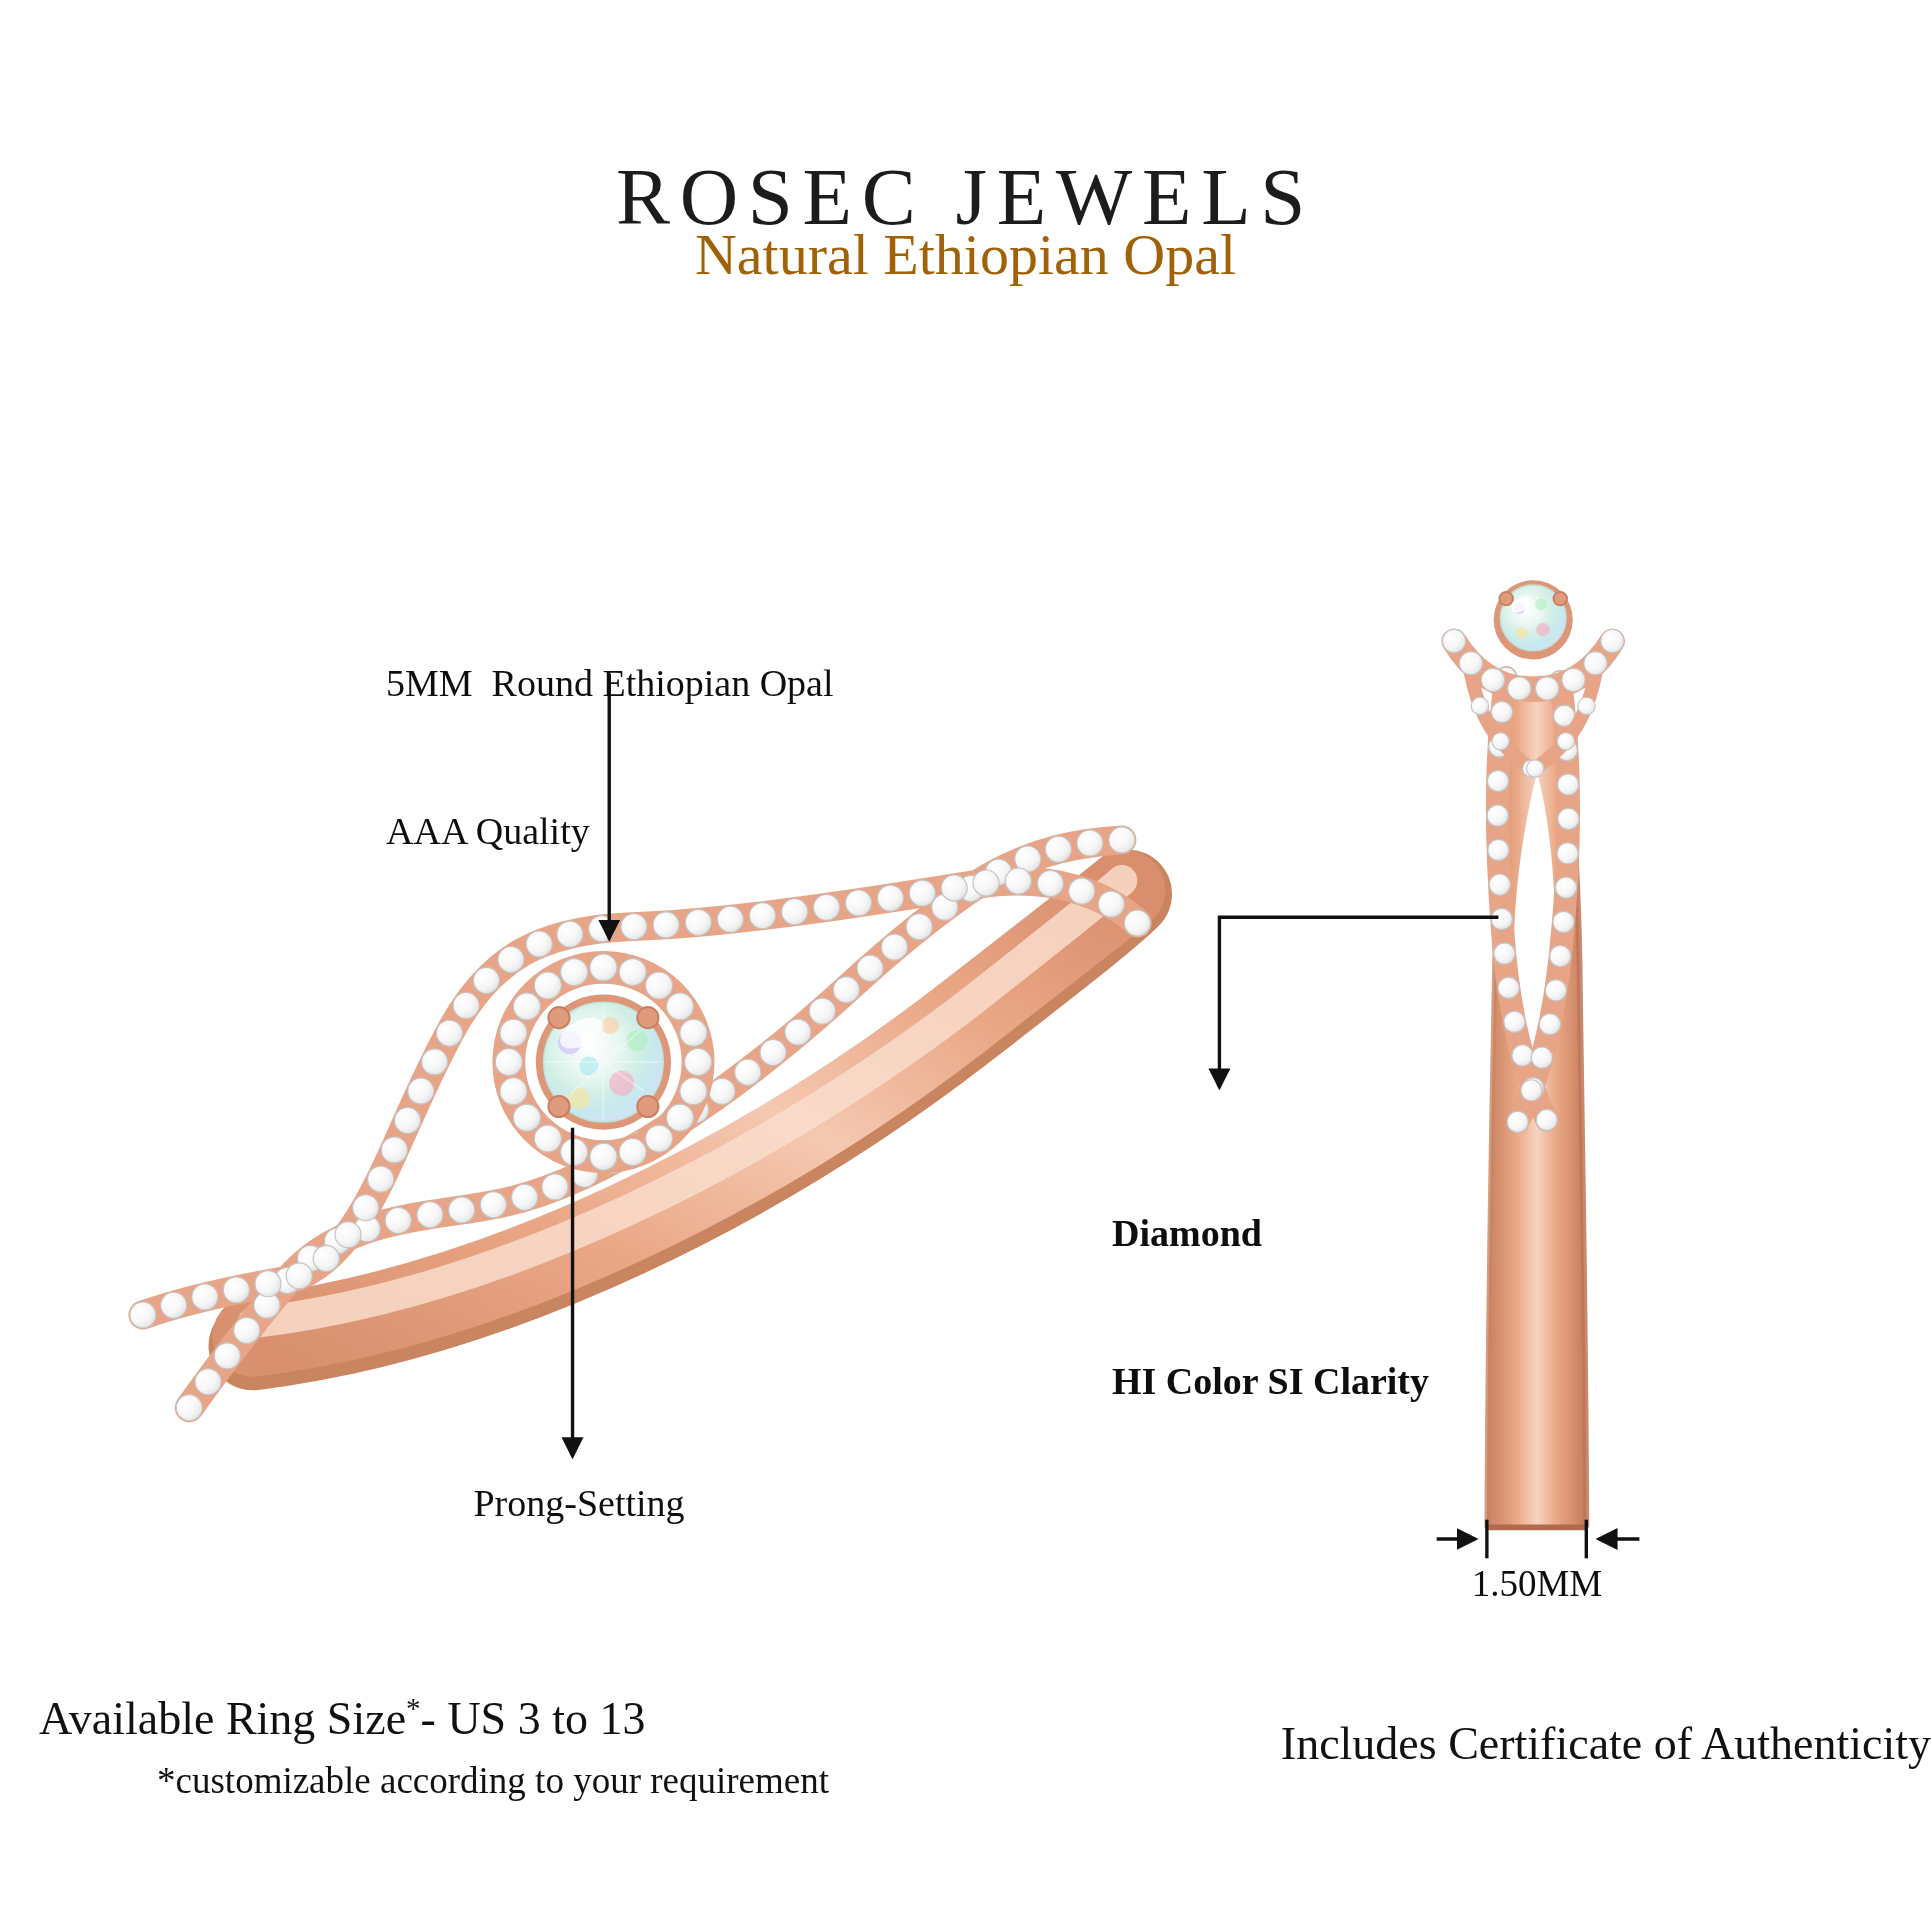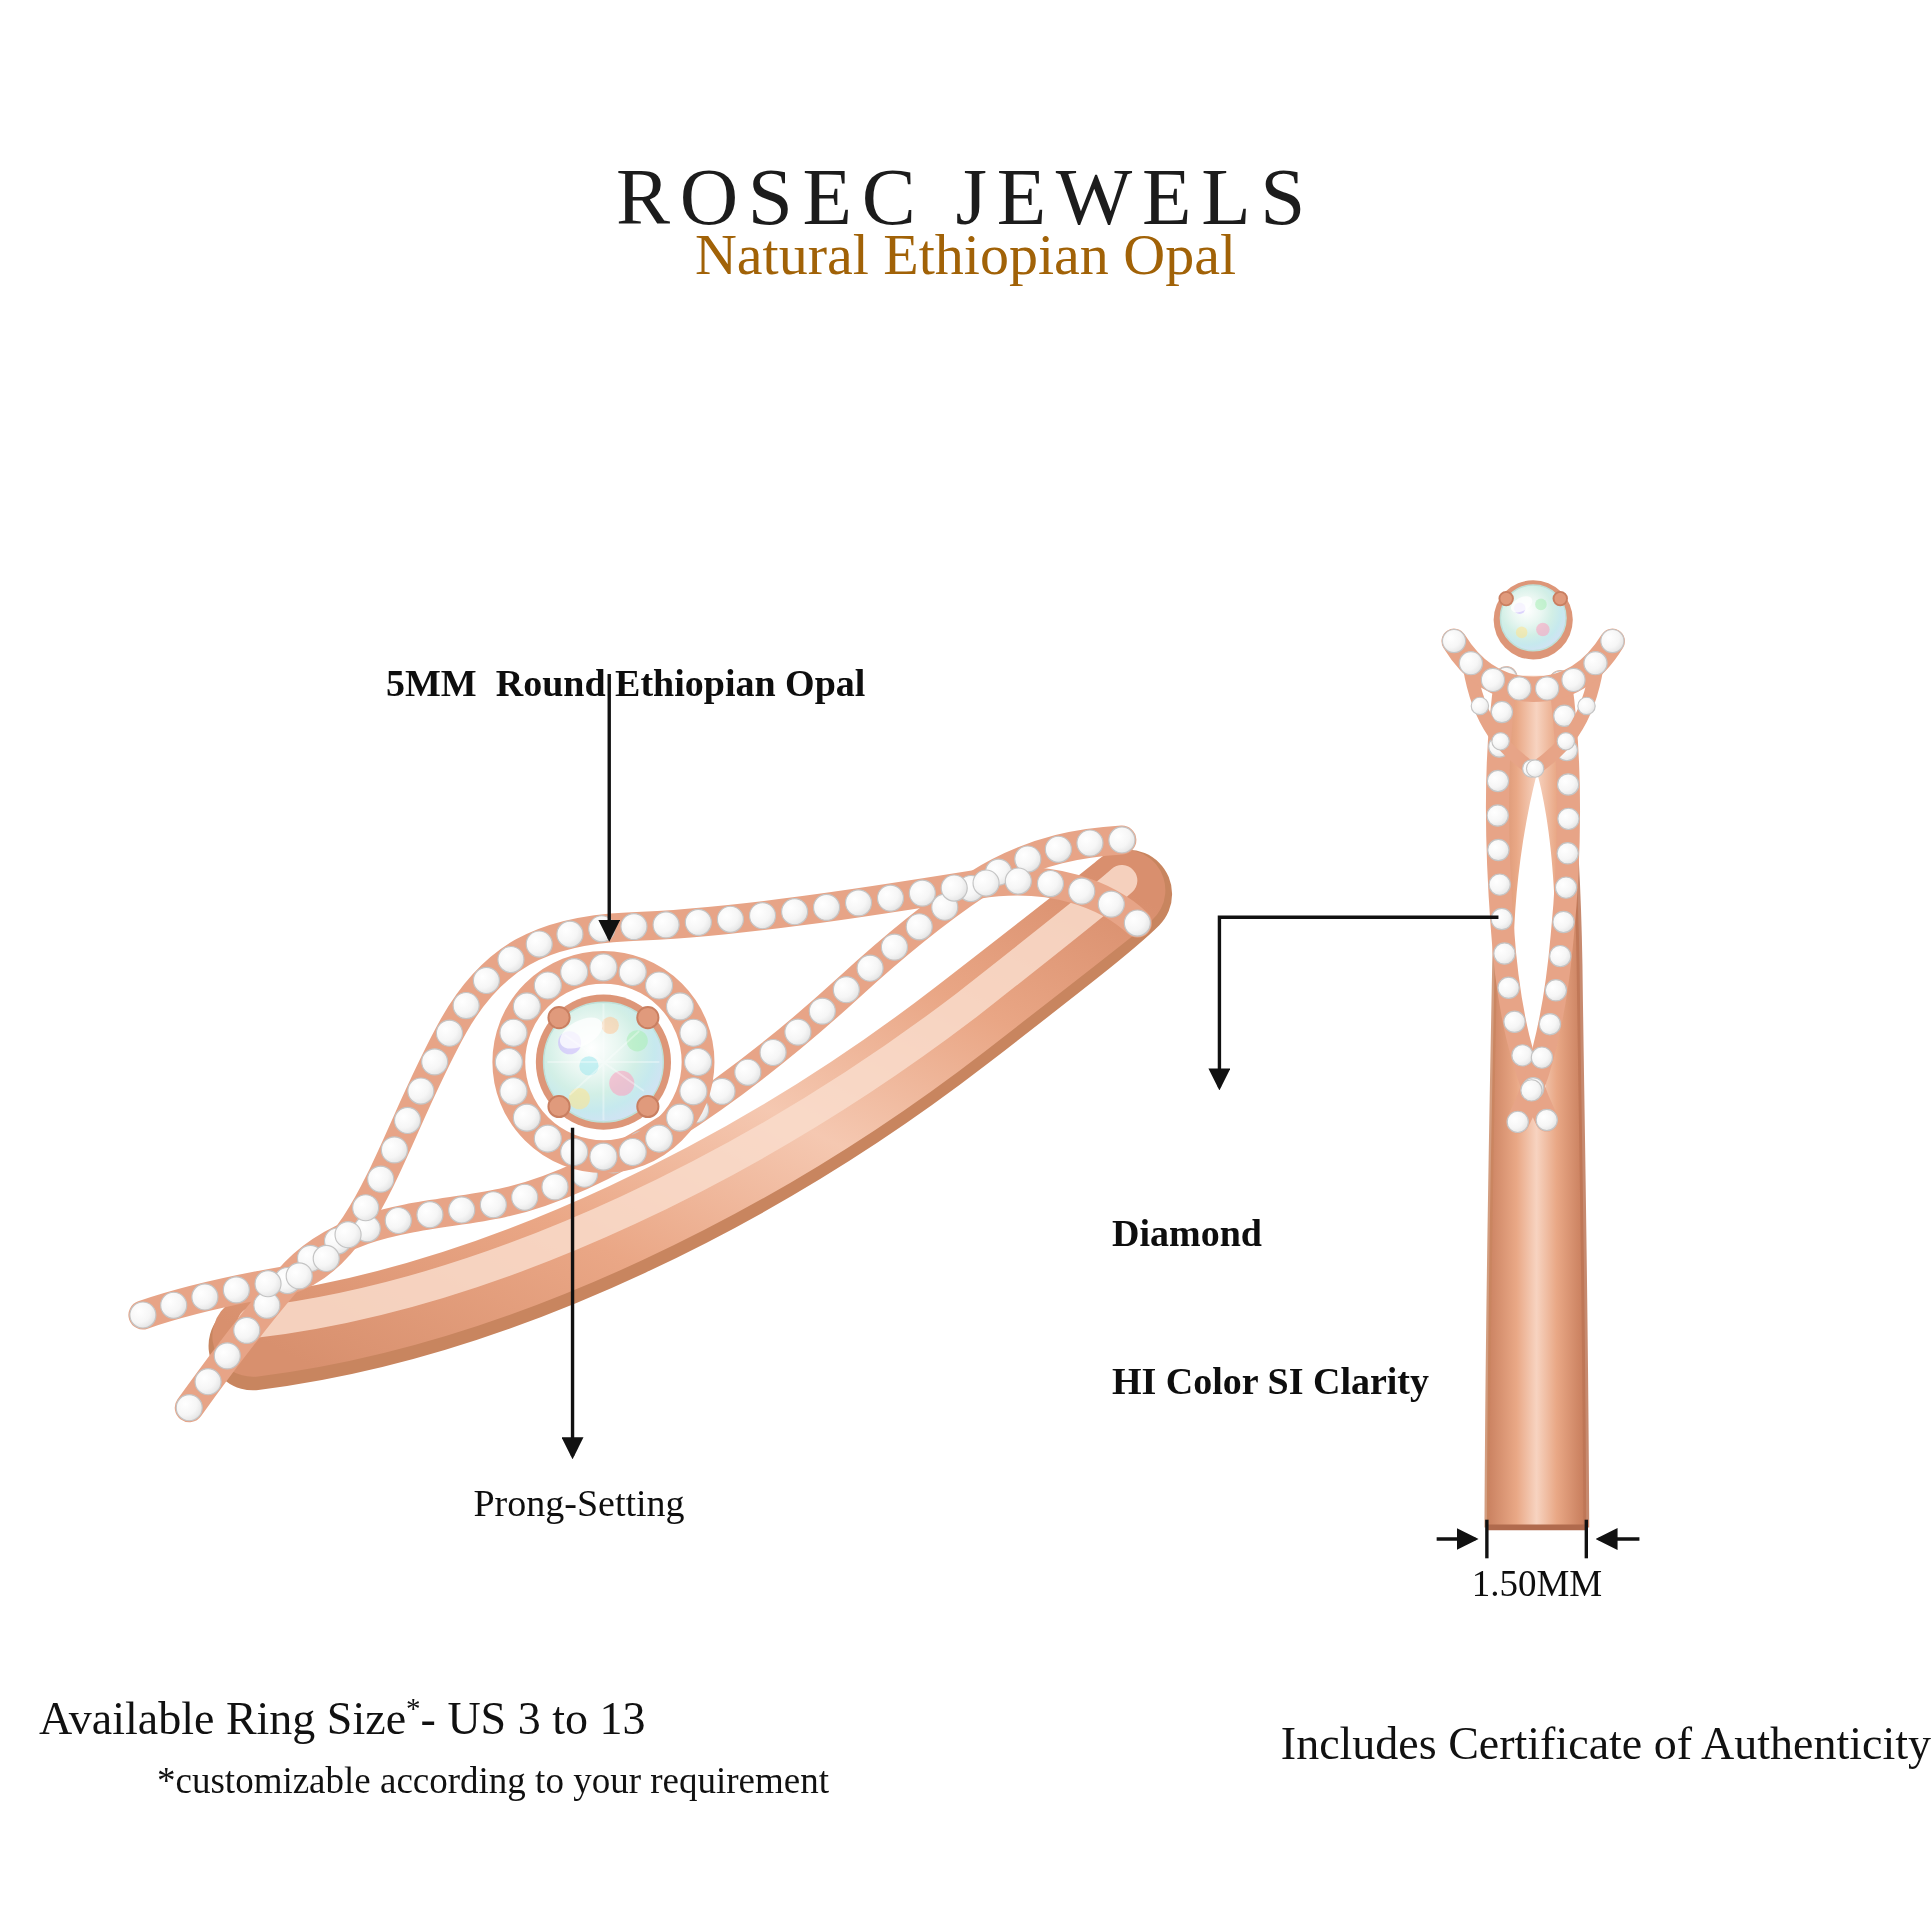--- a/index.html
+++ b/index.html
@@ -12,21 +12,21 @@
   #scene{position:absolute;left:0;top:0;}
   .brand-title{
     left:0;top:97px;width:1931px;text-align:center;
     font-size:81px;font-weight:400;letter-spacing:9.7px;color:#1c1c1c;
   }
   .subtitle{
     left:0;top:210px;width:1931px;text-align:center;
     font-size:58px;font-weight:400;line-height:1.55;color:#a16207;
   }
   .anno{font-size:38px;line-height:1.3;color:#0e0e0e;white-space:pre-wrap;}
-  .anno-stone{left:386px;top:560px;font-weight:bold;}
+  .anno-stone{left:386px;top:560px;}
   .anno-prong{left:415px;top:1479px;width:328px;text-align:center;}
   .anno-diamond{left:1112px;top:1110px;font-weight:bold;}
   .anno-width{left:1421px;top:1560px;width:232px;text-align:center;font-size:37px;}
   .footer-size{left:39px;top:1692px;width:908px;font-size:46px;}
   .footer-size sup{font-size:29px;vertical-align:super;}
   .footer-custom{left:39px;top:1759px;width:908px;text-align:center;font-size:37px;}
   .footer-cert{left:994px;top:1717px;width:937px;text-align:right;font-size:46px;}
   .dia{fill:url(#diaG);stroke:#c4c4c4;stroke-width:1.2;}
   .rail{fill:none;stroke:#e7a487;stroke-linecap:round;}
   .leader{stroke:#111111;stroke-width:3.5;fill:none;}
@@ -298,20 +298,21 @@
 </svg>
 
 <h1 class="abs brand-title">ROSEC JEWELS</h1>
 
 <div class="abs subtitle">
   <div>Natural Ethiopian Opal</div>
 </div>
 
 <div class="abs anno anno-stone">
   <div>5MM  Round Ethiopian Opal</div>
+  <div>AAA Quality</div>
 </div>
 
 <div class="abs anno anno-prong">Prong-Setting</div>
 
 <div class="abs anno anno-diamond">
   <div>Diamond</div>
   <div>HI Color SI Clarity</div>
 </div>
 
 <div class="abs anno anno-width">1.50MM</div>

